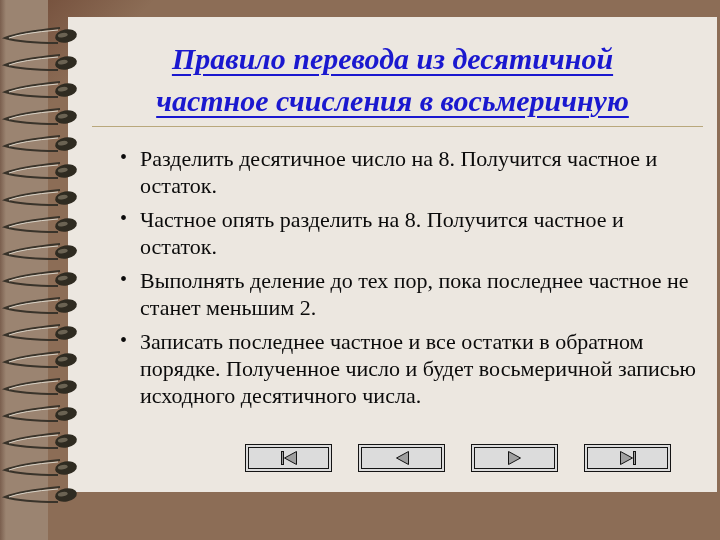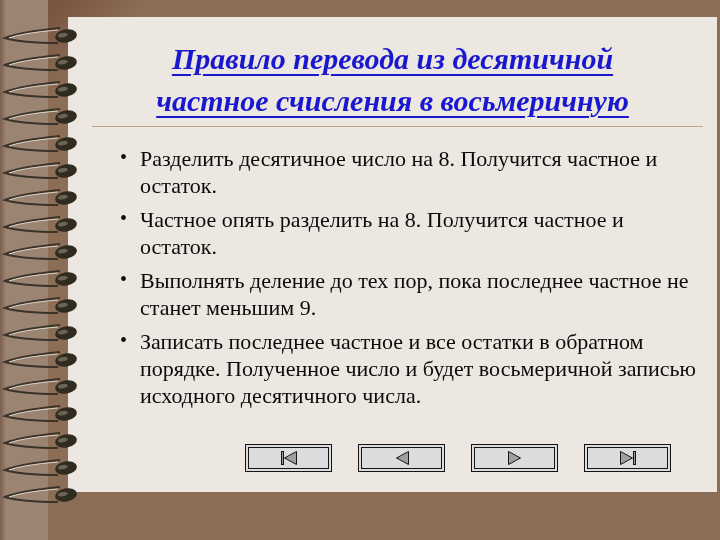--- a/index.html
+++ b/index.html
@@ -102,21 +102,21 @@
       <li>
         <span class="marker">•</span>
         <span>Разделить десятичное число на 8. Получится частное и остаток.</span>
       </li>
       <li>
         <span class="marker">•</span>
         <span>Частное опять разделить на 8. Получится частное и остаток.</span>
       </li>
       <li>
         <span class="marker">•</span>
-        <span>Выполнять деление до тех пор, пока последнее частное не станет меньшим 9.</span>
+        <span>Выполнять деление до тех пор, пока последнее частное не станет меньшим 2.</span>
       </li>
       <li>
         <span class="marker">•</span>
         <span>Записать последнее частное и все остатки в обратном порядке. Полученное число и будет восьмеричной записью исходного десятичного числа.</span>
       </li>
     </ul>
 
     <div class="nav">
       <button class="navbtn">
         <svg width="26" height="16" viewBox="0 0 26 16">

